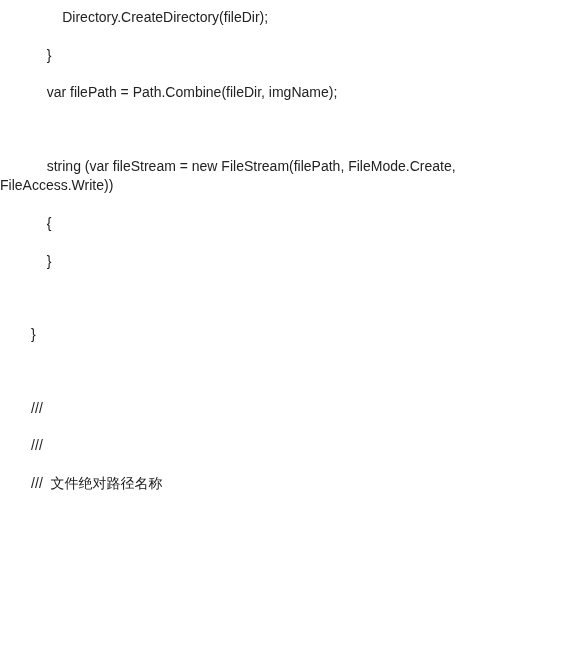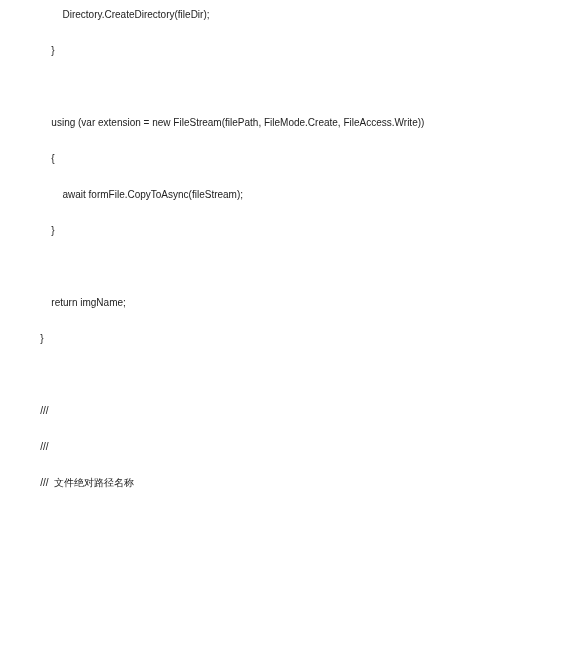--- a/index.html
+++ b/index.html
@@ -10,45 +10,44 @@
       font-size: 14px;
       color: #222;
       line-height: 1.4;
       width: 562px;
     }
     .code-container {
       padding: 8px 0 8px 0;
     }
     .line {
       white-space: pre;
-      padding: 0 0 0 18px;
+      padding: 0 0 0 0;
       margin: 0;
       color: #222;
-      font-size: 10px;
+      font-size: 14px;
       font-family: "Segoe UI", "Microsoft YaHei", Tahoma, Arial, sans-serif;
       min-height: 18px;
       margin-bottom: 18px;
     }
     .wrap {
       white-space: pre-wrap;
       word-break: break-word;
     }
   </style>
 </head>
 <body>
 
 <div class="code-container">
   <div class="line">                Directory.CreateDirectory(fileDir);</div>
   <div class="line">            }</div>
+  <div class="line">            var filePath = Path.Combine(fileDir, imgName);</div>
   <div class="line"></div>
-  <div class="line wrap">            using (var extension = new FileStream(filePath, FileMode.Create, FileAccess.Write))</div>
+  <div class="line wrap">            string (var fileStream = new FileStream(filePath, FileMode.Create, FileAccess.Write))</div>
   <div class="line">            {</div>
-  <div class="line">                await formFile.CopyToAsync(fileStream);</div>
   <div class="line">            }</div>
   <div class="line"></div>
-  <div class="line">            return imgName;</div>
   <div class="line">        }</div>
   <div class="line"></div>
   <div class="line">        /// </div>
   <div class="line">        /// </div>
   <div class="line">        ///  文件绝对路径名称</div>
 
 </div>
 
 </body></html>

